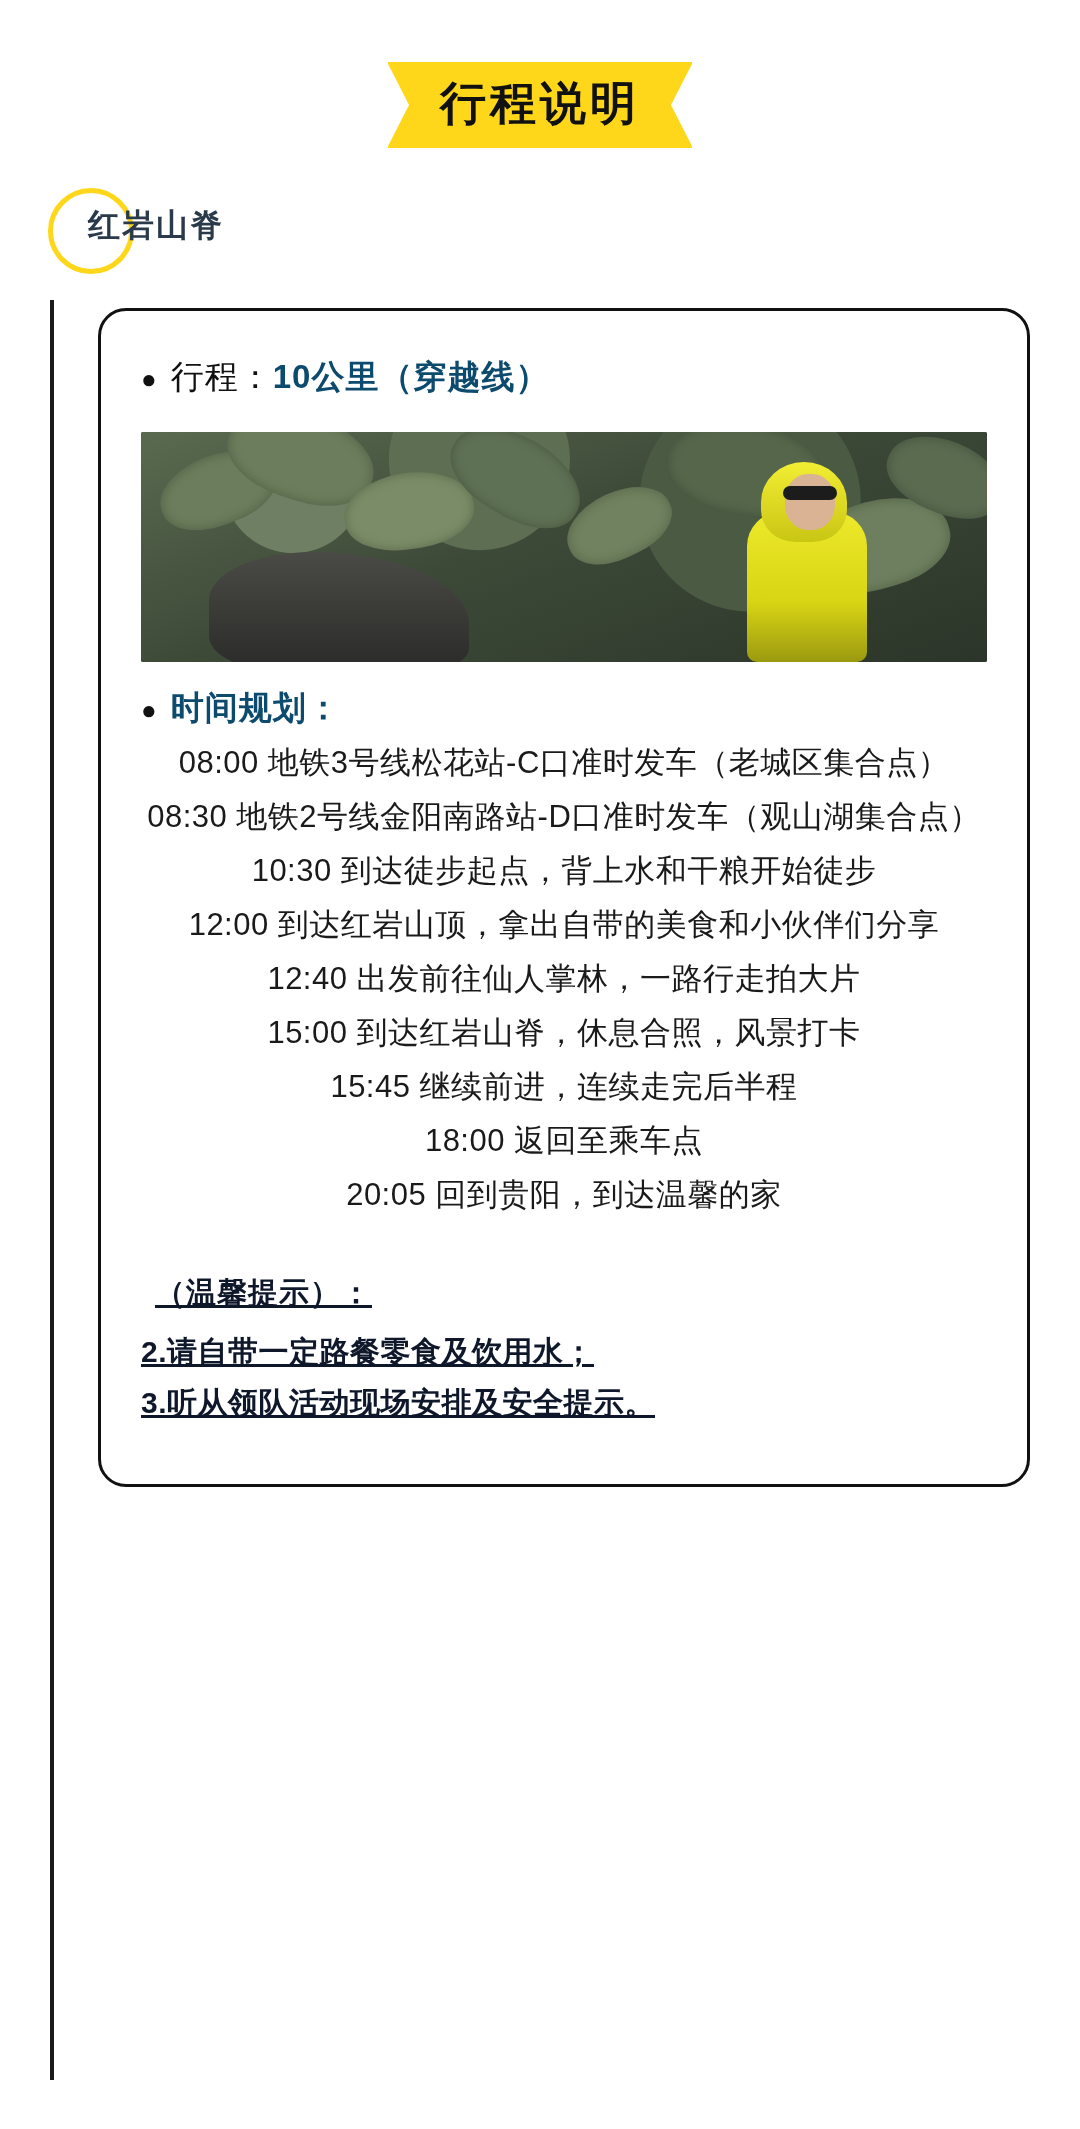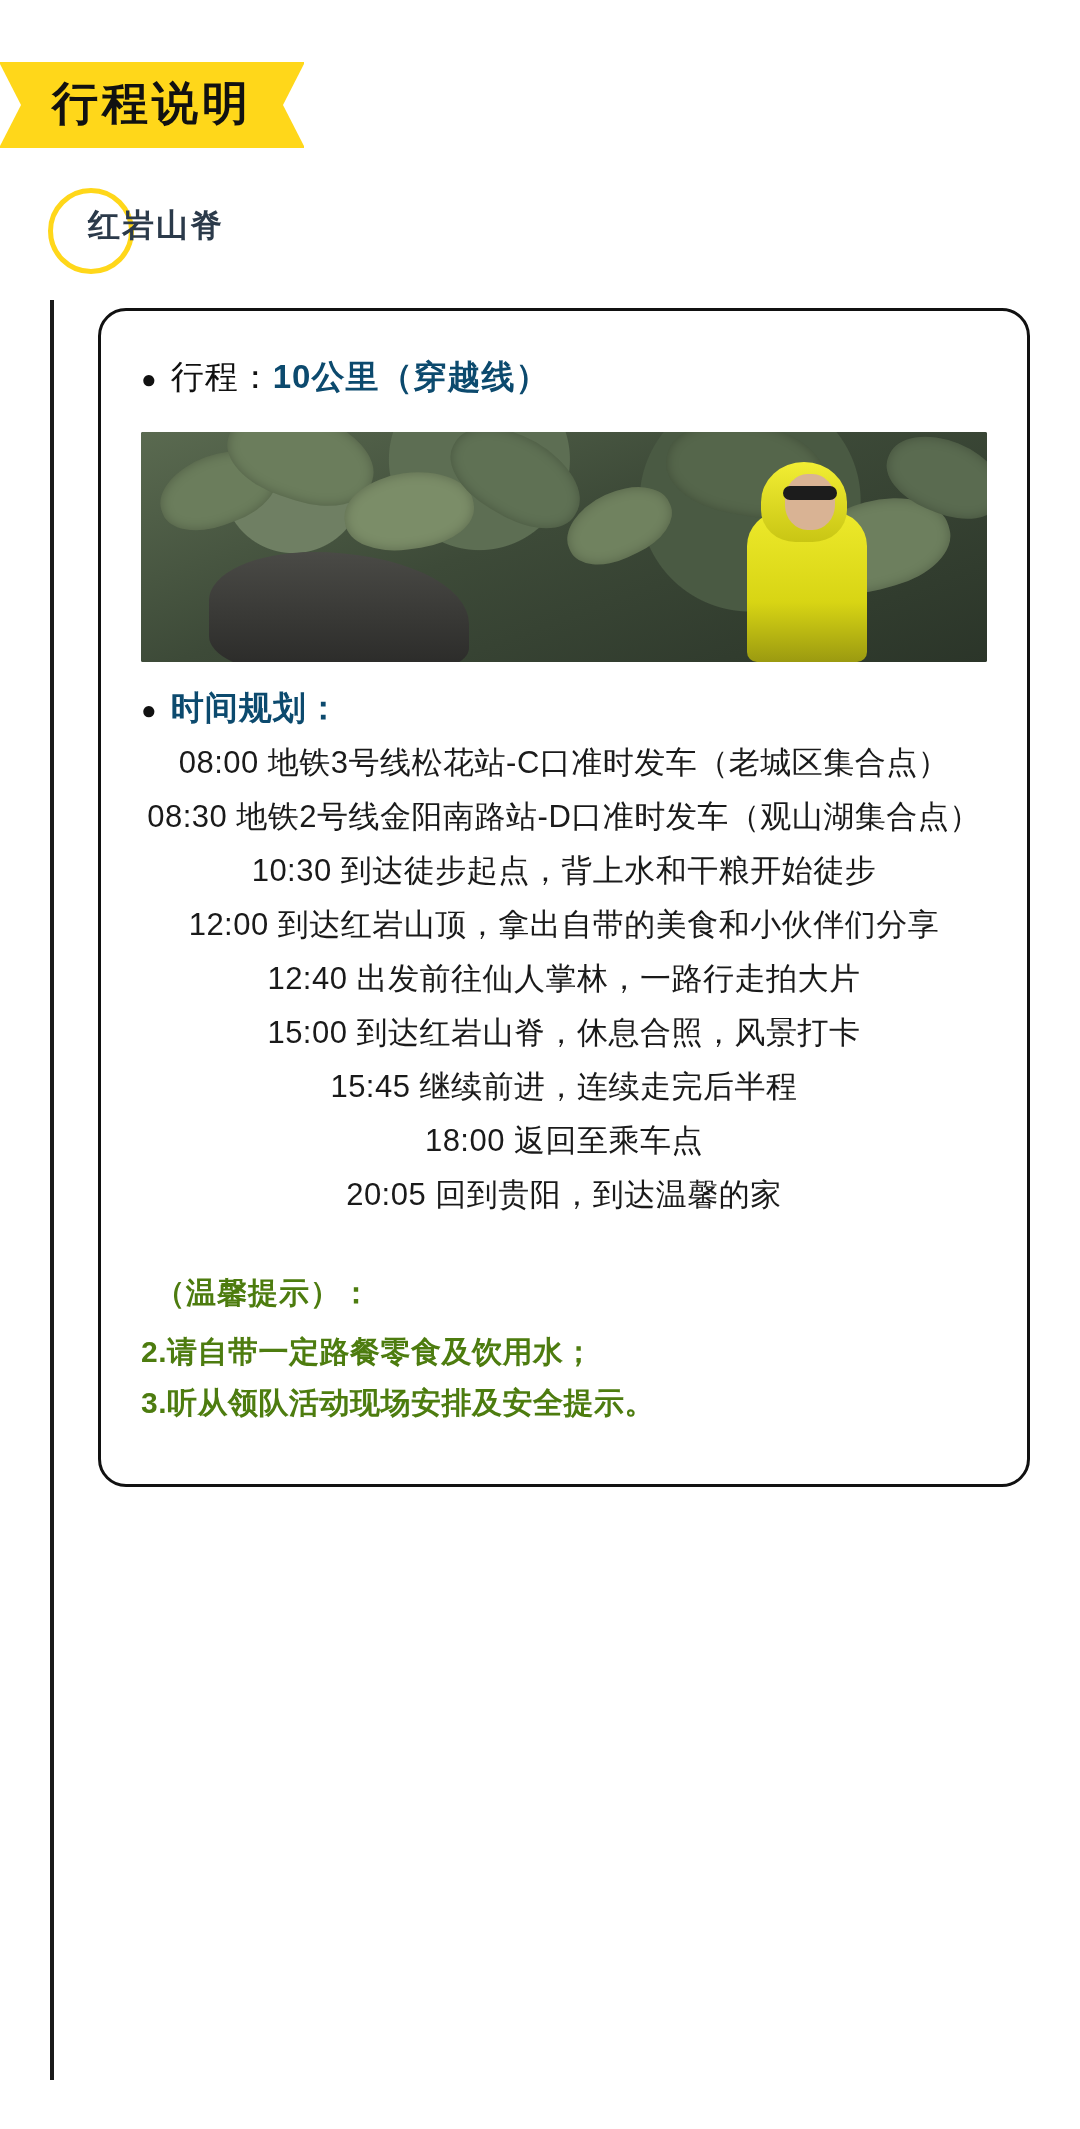--- a/index.html
+++ b/index.html
@@ -12,20 +12,21 @@
     min-height: 2129px;
     font-family: "Liberation Sans", "DejaVu Sans", sans-serif;
     color: #1a1a1a;
     position: relative;
   }
 
   
   .header {
     padding-top: 62px;
     display: flex;
+    justify-content: center;
   }
   .banner {
     position: relative;
     background: #FFD71A;
     padding: 18px 52px 22px 52px;
     display: inline-block;
   }
   .banner-text {
     font-size: 46px;
     font-weight: bold;
@@ -211,21 +212,22 @@
     font-size: 31px;
     line-height: 1.55;
     color: #1a1a1a;
     margin-bottom: 6px;
     letter-spacing: 0.5px;
   }
 
   
   .tips {
     margin-top: 54px;
-    color: #4d7c0f;
+    color: #0f172a;
+    text-decoration: underline;
   }
   .tips-title {
     font-size: 30px;
     font-weight: bold;
     margin-bottom: 12px;
     letter-spacing: 1px;
     padding-left: 14px;
   }
   .tip-row {
     font-size: 30px;

